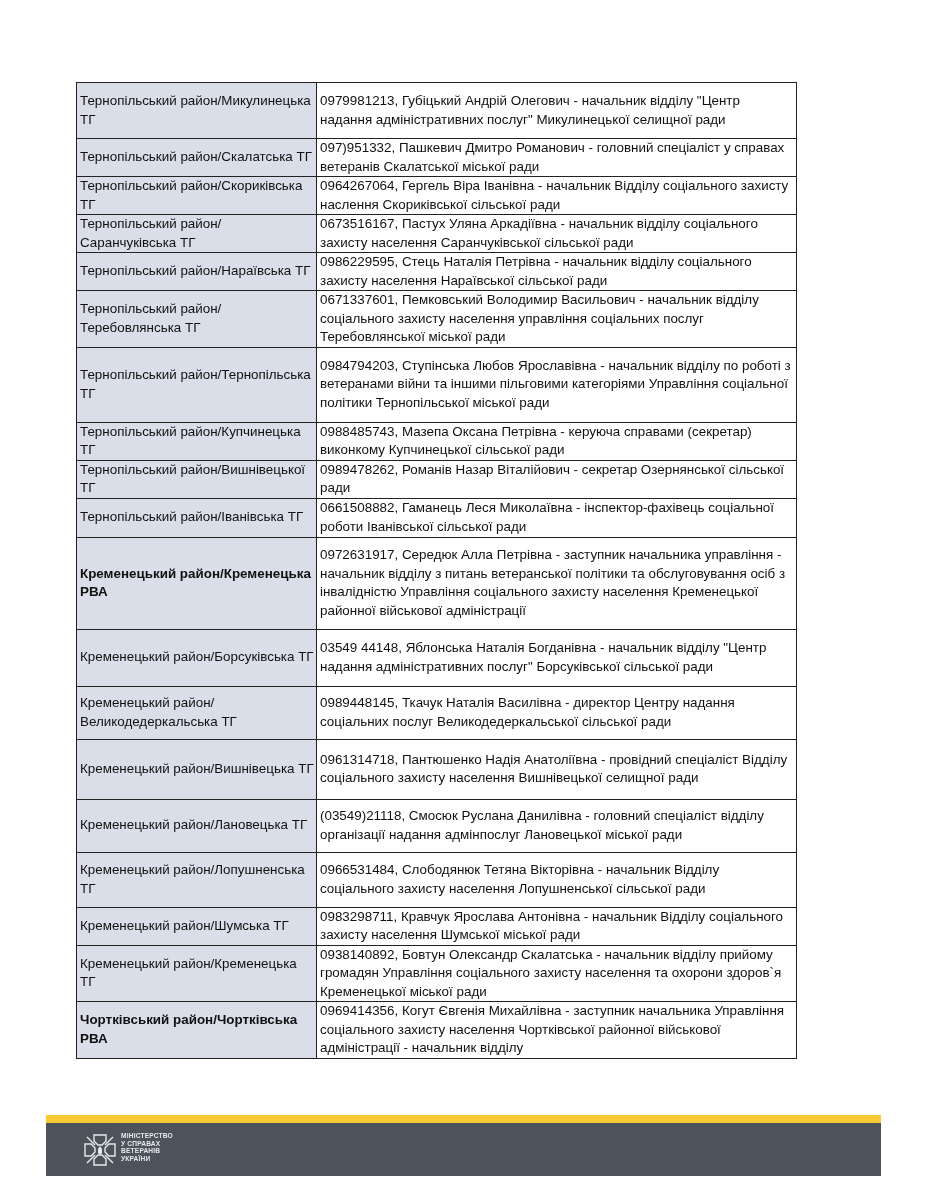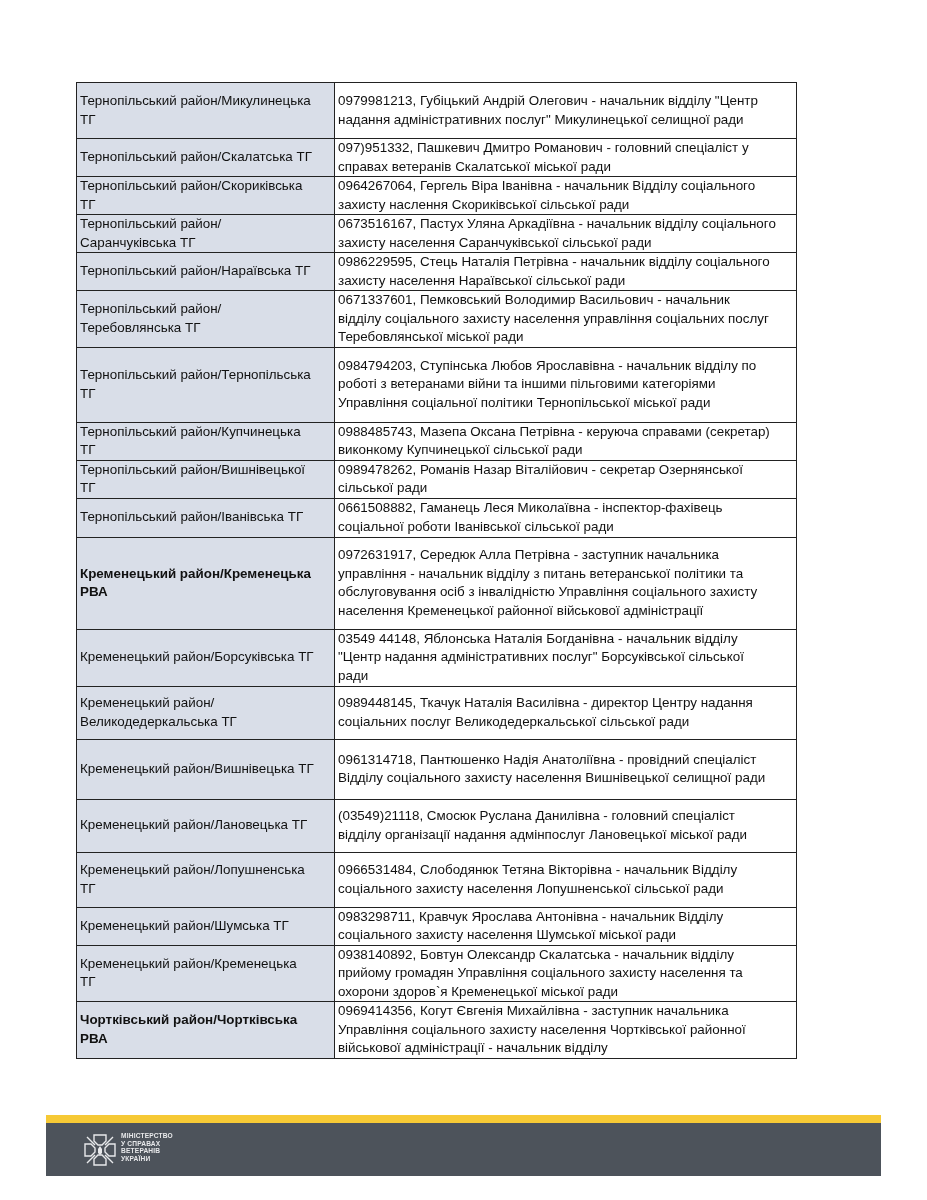--- a/index.html
+++ b/index.html
@@ -1,21 +1,21 @@
 <!DOCTYPE html>
 <html><head>
 <meta charset="utf-8">
 <style>
   html, body { margin: 0; padding: 0; background: #ffffff; }
   body { width: 927px; height: 1200px; position: relative; overflow: hidden;
          font-family: "Liberation Sans", sans-serif; color: #111; }
   .tbl { position: absolute; left: 76px; top: 82px; width: 721px;
          border-collapse: collapse; table-layout: fixed; }
   .tbl td { border: 1.3px solid #222; font-size: 13.4px; line-height: 18.5px;
-            padding: 0 20px 0 3px; vertical-align: middle; }
+            padding: 0 2px 0 3px; vertical-align: middle; }
   .tbl td.loc { width: 234px; background: #d9dee8; }
   .tbl td.loc.bold { font-weight: bold; }
   .tbl td.info { background: #ffffff; }
   .footer { position: absolute; left: 46px; top: 1115px; width: 835px; height: 61px;
             background: #4d535b; }
   .footer-stripe { position: absolute; left: 0; top: 0; width: 100%; height: 8px; background: #f6c935; }
   .logo { position: absolute; left: 37px; top: 18px; width: 34px; height: 34px; }
   .logo-text { position: absolute; left: 75px; top: 17px; color: #e8e9eb; font-size: 6.6px;
                font-weight: bold; line-height: 7.6px; letter-spacing: 0.2px; }
 </style>

